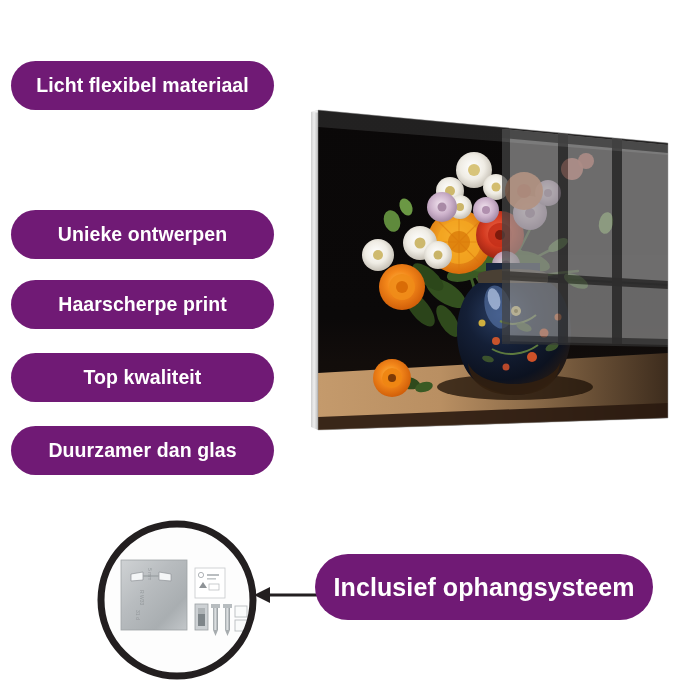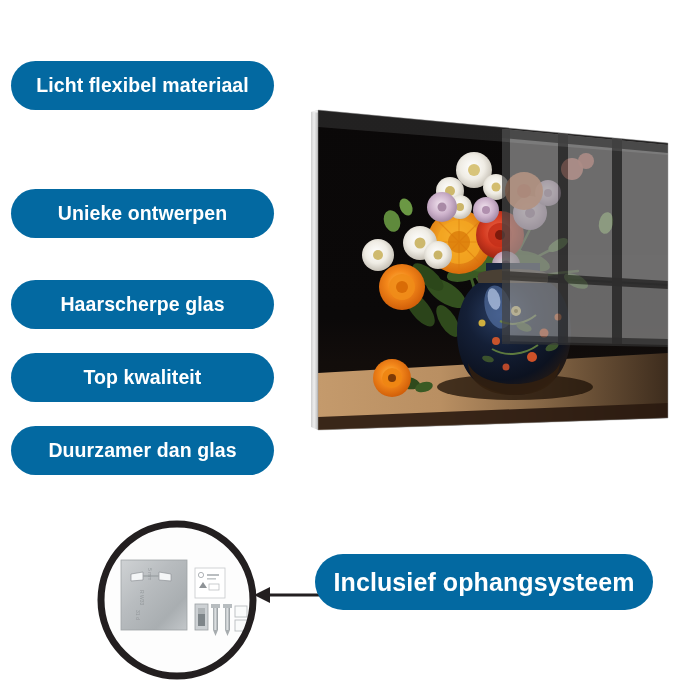--- a/index.html
+++ b/index.html
@@ -6,31 +6,31 @@
   html,body{margin:0;padding:0;}
   body{
     width:700px;height:700px;background:#ffffff;position:relative;overflow:hidden;
     font-family:"Liberation Sans","DejaVu Sans",sans-serif;
   }
   #stage{position:absolute;left:0;top:0;width:700px;height:700px;}
 
   
   .pill{
     position:absolute;display:flex;align-items:center;justify-content:center;
-    background:#0369a1;border-radius:999px;color:#ffffff;
+    background:#701a75;border-radius:999px;color:#ffffff;
     font-weight:bold;letter-spacing:.1px;text-align:center;
     box-sizing:border-box;
   }
   .pill-label{display:block;line-height:1;white-space:nowrap;}
 
   .feature-pill{left:11px;width:263px;height:49px;font-size:19.5px;}
-  .fp0{top:61px}.fp1{top:134px}.fp2{top:189px}
+  .fp0{top:61px}.fp1{top:134px}.fp2{top:210px}
   .fp3{top:280px}.fp4{top:353px}.fp5{top:426px}
 
-  .mount-pill{left:315px;top:554px;width:338px;height:56px;font-size:25px;align-items:center;}
+  .mount-pill{left:315px;top:554px;width:338px;height:66px;font-size:25px;align-items:center;}
 
   
   #panel-wrap{position:absolute;left:300px;top:95px;width:390px;height:360px;}
   #panel-wrap svg{display:block;}
 
   
   #callout{position:absolute;left:95px;top:518px;width:165px;height:165px;}
   #callout svg{display:block;}
 
   
@@ -274,21 +274,21 @@
     </svg>
   </div>
 
   <div class="pill feature-pill fp0">
     <span class="pill-label">Licht flexibel materiaal</span>
   </div>
   <div class="pill feature-pill fp2">
     <span class="pill-label">Unieke ontwerpen</span>
   </div>
   <div class="pill feature-pill fp3">
-    <span class="pill-label">Haarscherpe glas</span>
+    <span class="pill-label">Haarscherpe print</span>
   </div>
   <div class="pill feature-pill fp5">
     <span class="pill-label">Duurzamer dan glas</span>
   </div>
   <div class="pill feature-pill fp4">
     <span class="pill-label">Top kwaliteit</span>
   </div>
 
   <div id="callout">
     <svg width="165" height="165" viewBox="0 0 165 165">

